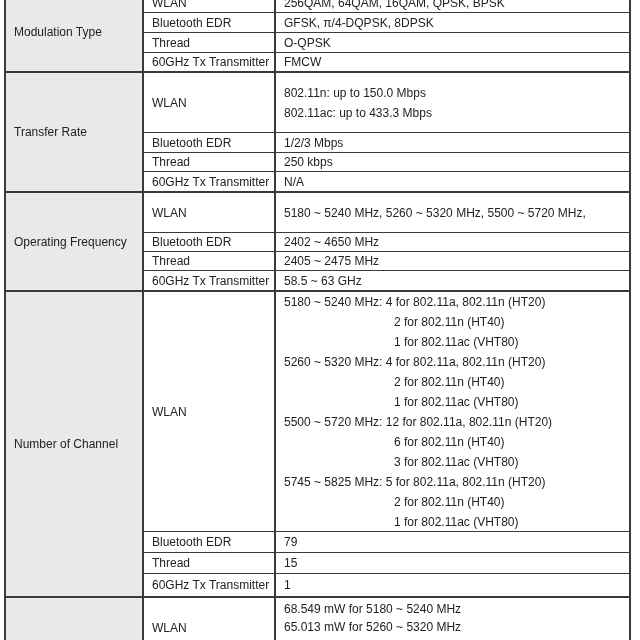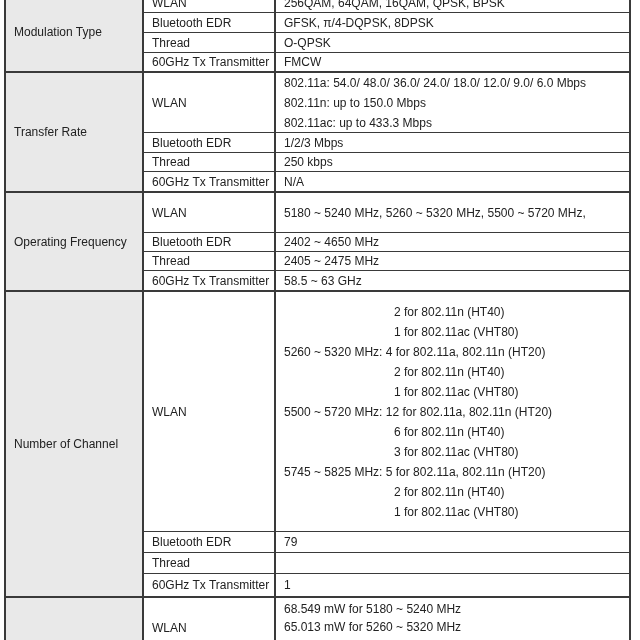--- a/index.html
+++ b/index.html
@@ -106,21 +106,20 @@
           </div>
         </div>
       </div>
     </div>
     <div class="section">
       <div class="cat-cell">Transfer Rate</div>
       <div class="rows">
         <div class="row" style="height: 60px;">
           <div class="radio-cell">WLAN</div>
           <div class="value-cell">
-            <div class="value-line">802.11a: 54.0/ 48.0/ 36.0/ 24.0/ 18.0/ 12.0/ 9.0/ 6.0 Mbps</div>
             <div class="value-line">802.11n: up to 150.0 Mbps</div>
             <div class="value-line">802.11ac: up to 433.3 Mbps</div>
           </div>
         </div>
         <div class="row" style="height: 20px;">
           <div class="radio-cell">Bluetooth EDR</div>
           <div class="value-cell">
             <div class="value-line">1/2/3 Mbps</div>
           </div>
         </div>
@@ -166,20 +165,21 @@
           </div>
         </div>
       </div>
     </div>
     <div class="section">
       <div class="cat-cell">Number of Channel</div>
       <div class="rows">
         <div class="row" style="height: 240px;">
           <div class="radio-cell">WLAN</div>
           <div class="value-cell">
+            <div class="value-line">5180 ~ 5240 MHz: 4 for 802.11a, 802.11n (HT20)</div>
             <div class="value-line indent">2 for 802.11n (HT40)</div>
             <div class="value-line indent">1 for 802.11ac (VHT80)</div>
             <div class="value-line">5260 ~ 5320 MHz: 4 for 802.11a, 802.11n (HT20)</div>
             <div class="value-line indent">2 for 802.11n (HT40)</div>
             <div class="value-line indent">1 for 802.11ac (VHT80)</div>
             <div class="value-line">5500 ~ 5720 MHz: 12 for 802.11a, 802.11n (HT20)</div>
             <div class="value-line indent">6 for 802.11n (HT40)</div>
             <div class="value-line indent">3 for 802.11ac (VHT80)</div>
             <div class="value-line">5745 ~ 5825 MHz: 5 for 802.11a, 802.11n (HT20)</div>
             <div class="value-line indent">2 for 802.11n (HT40)</div>
@@ -187,20 +187,23 @@
           </div>
         </div>
         <div class="row" style="height: 21px;">
           <div class="radio-cell">Bluetooth EDR</div>
           <div class="value-cell">
             <div class="value-line">79</div>
           </div>
         </div>
         <div class="row" style="height: 21px;">
           <div class="radio-cell">Thread</div>
+          <div class="value-cell">
+            <div class="value-line">15</div>
+          </div>
         </div>
         <div class="row last" style="height: 22px;">
           <div class="radio-cell small">60GHz Tx Transmitter</div>
           <div class="value-cell">
             <div class="value-line">1</div>
           </div>
         </div>
       </div>
     </div>
     <div class="section section-power">

